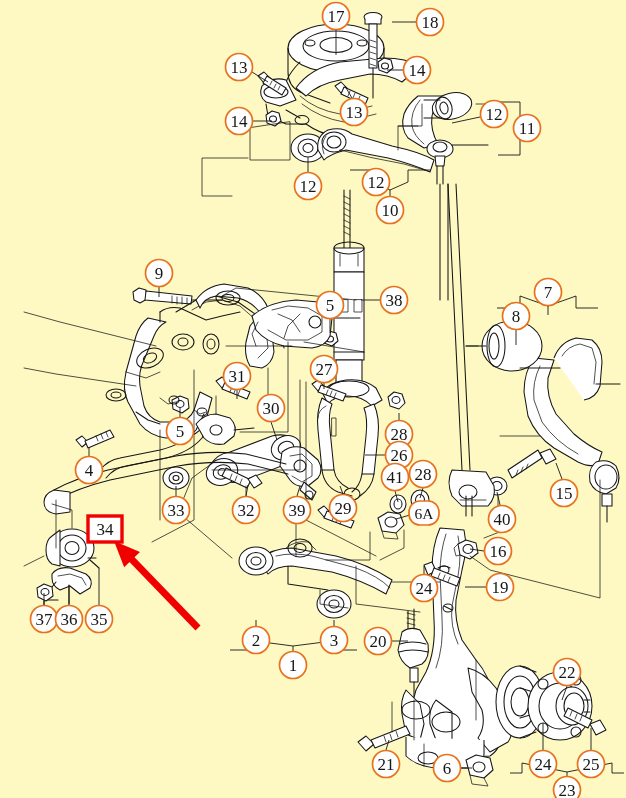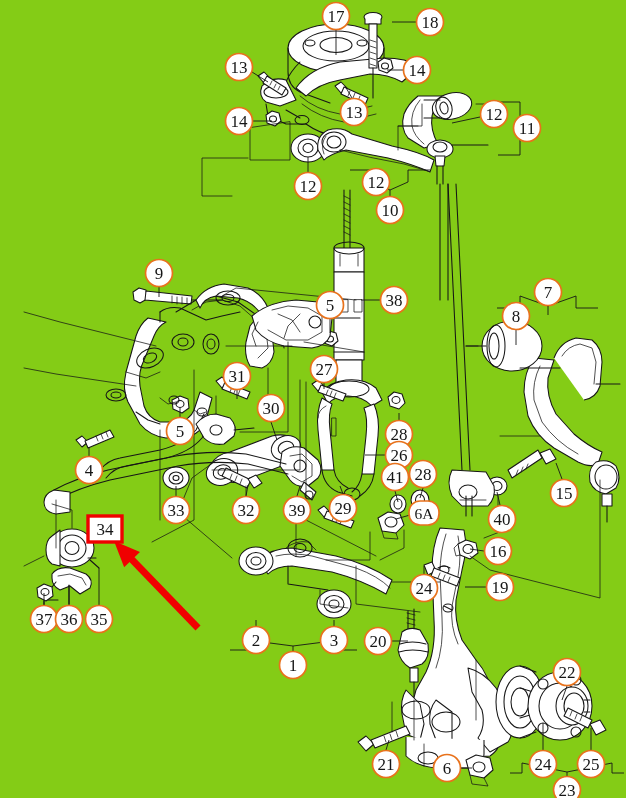--- a/index.html
+++ b/index.html
@@ -4,21 +4,21 @@
 <style>
   html, body {
     margin: 0;
     padding: 0;
     background: #ffffff;
   }
   #page {
     position: relative;
     width: 626px;
     height: 798px;
-    background: #84cc16;
+    background: #fef9c3;
     overflow: hidden;
     font-family: "Liberation Serif", "DejaVu Serif", serif;
   }
   #diagram-svg {
     position: absolute;
     left: 0; top: 0;
     width: 626px;
     height: 798px;
   }
   .cal-text {

